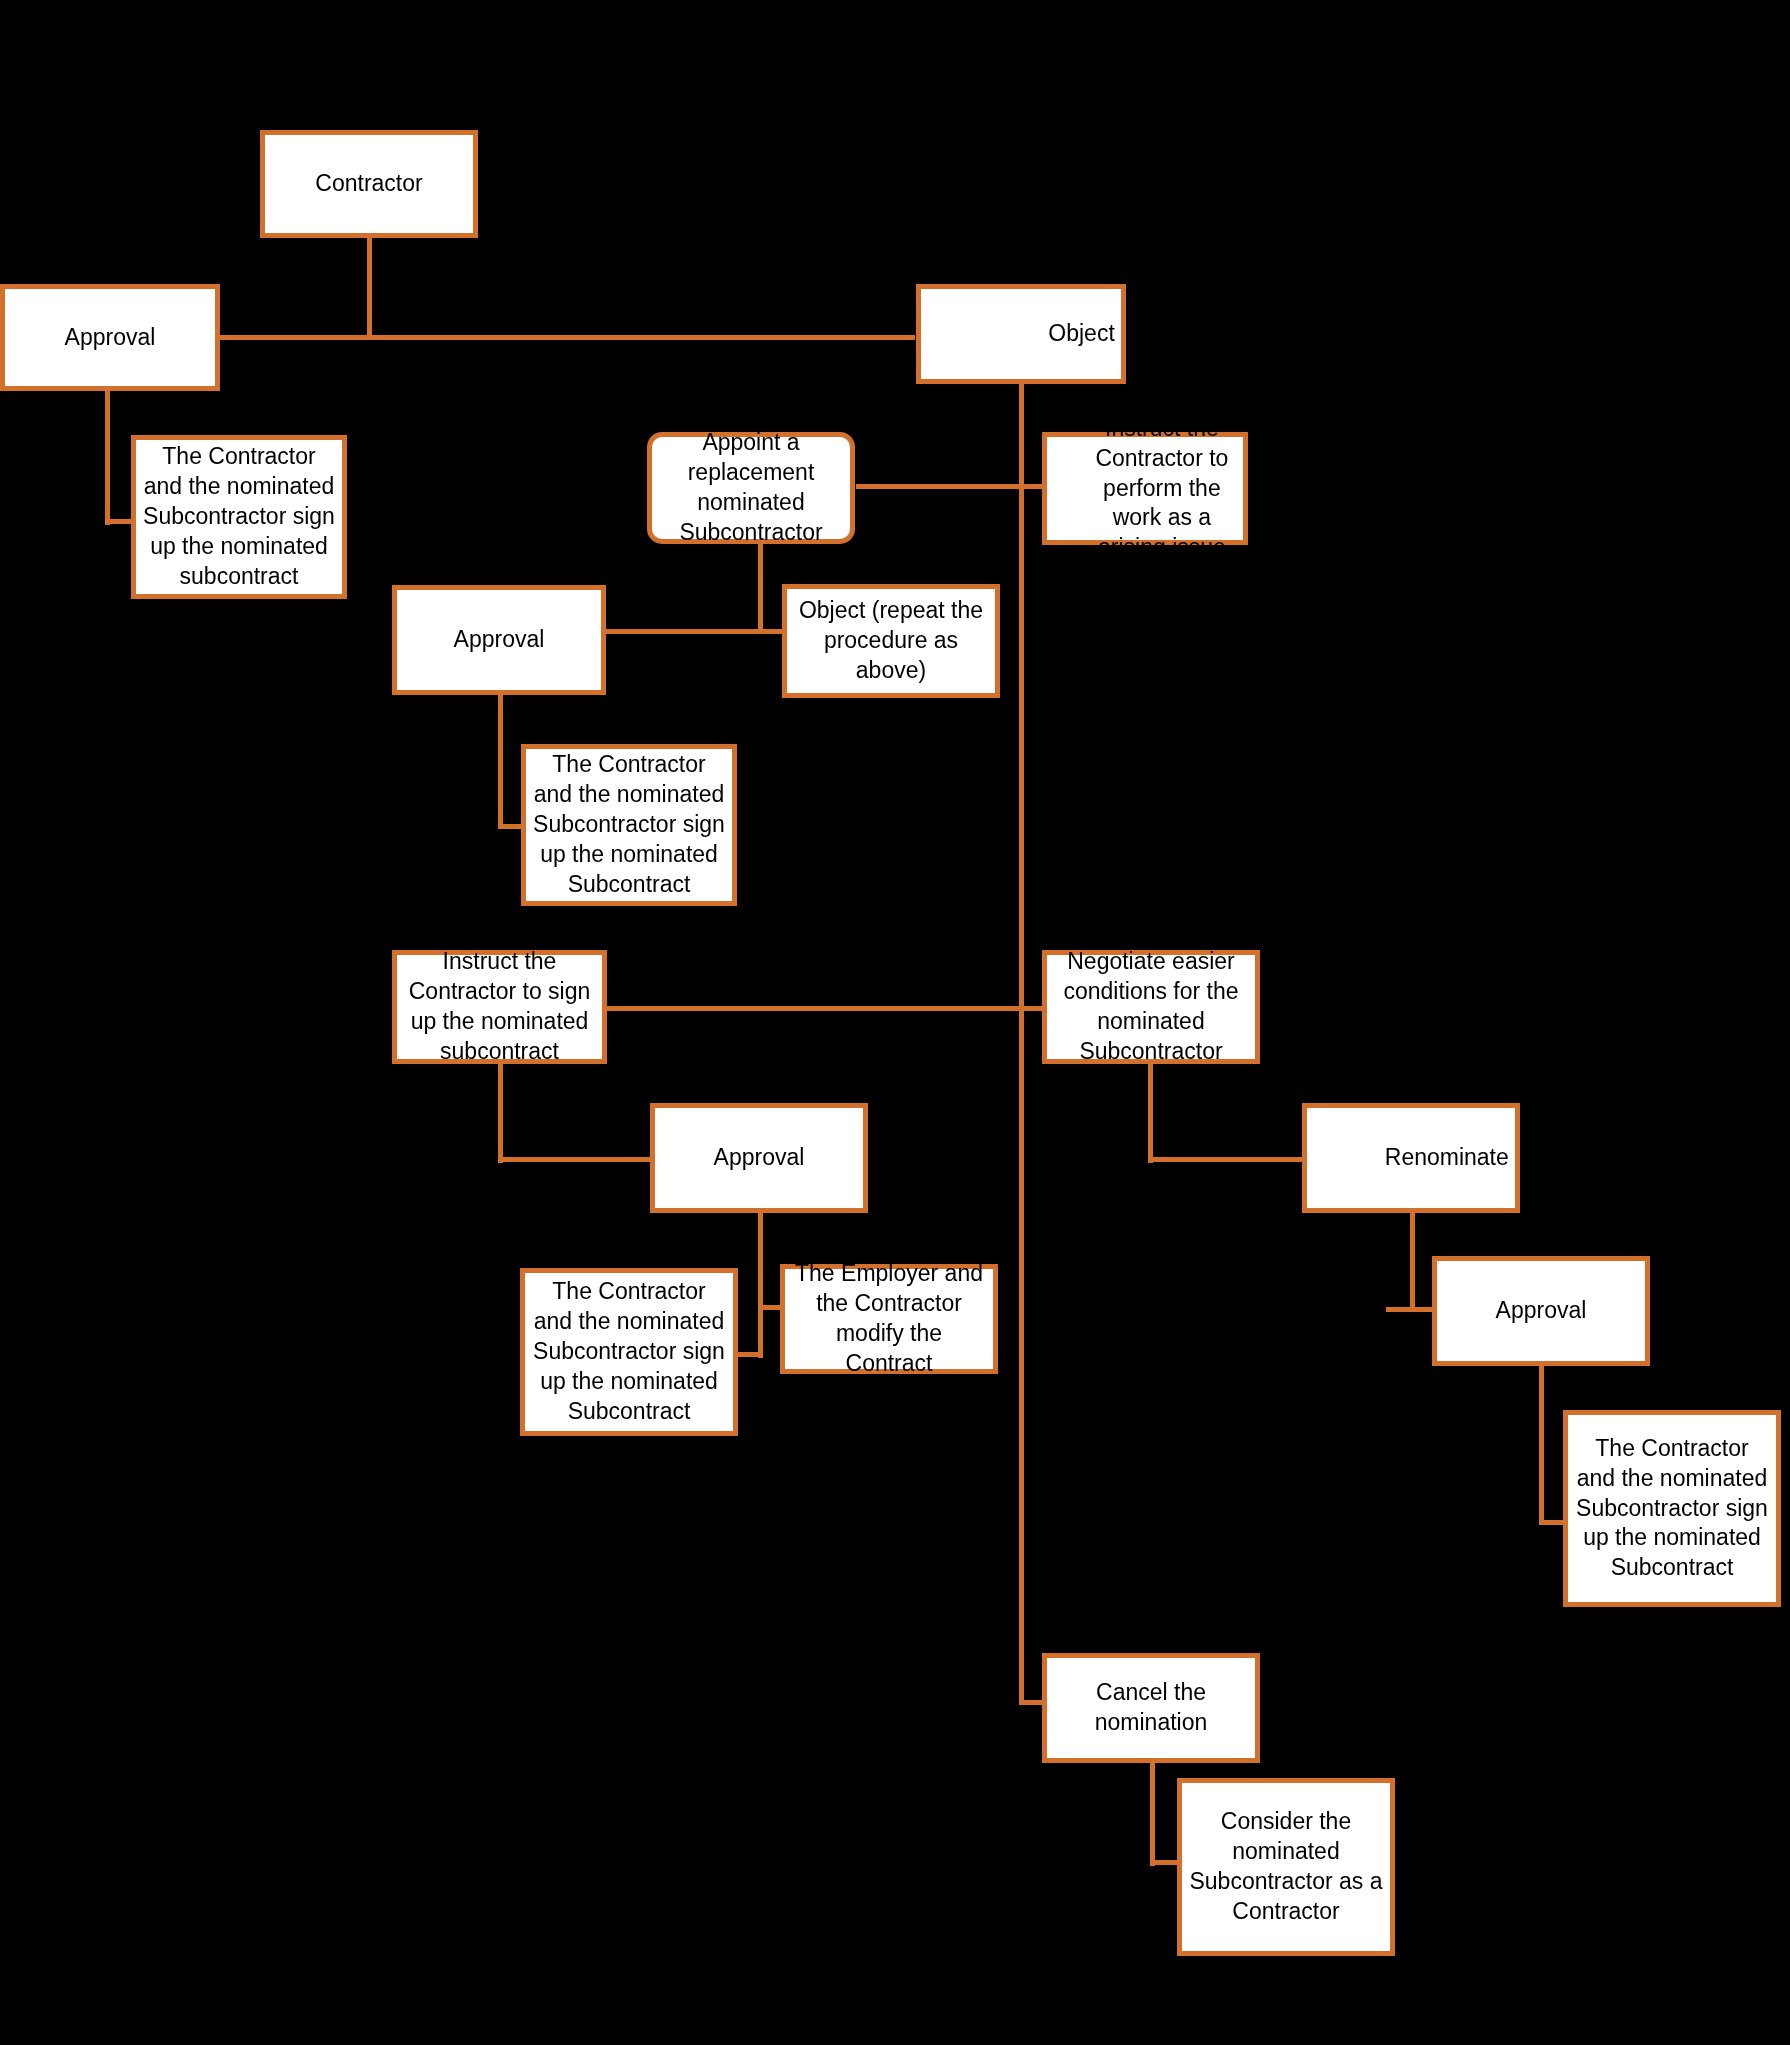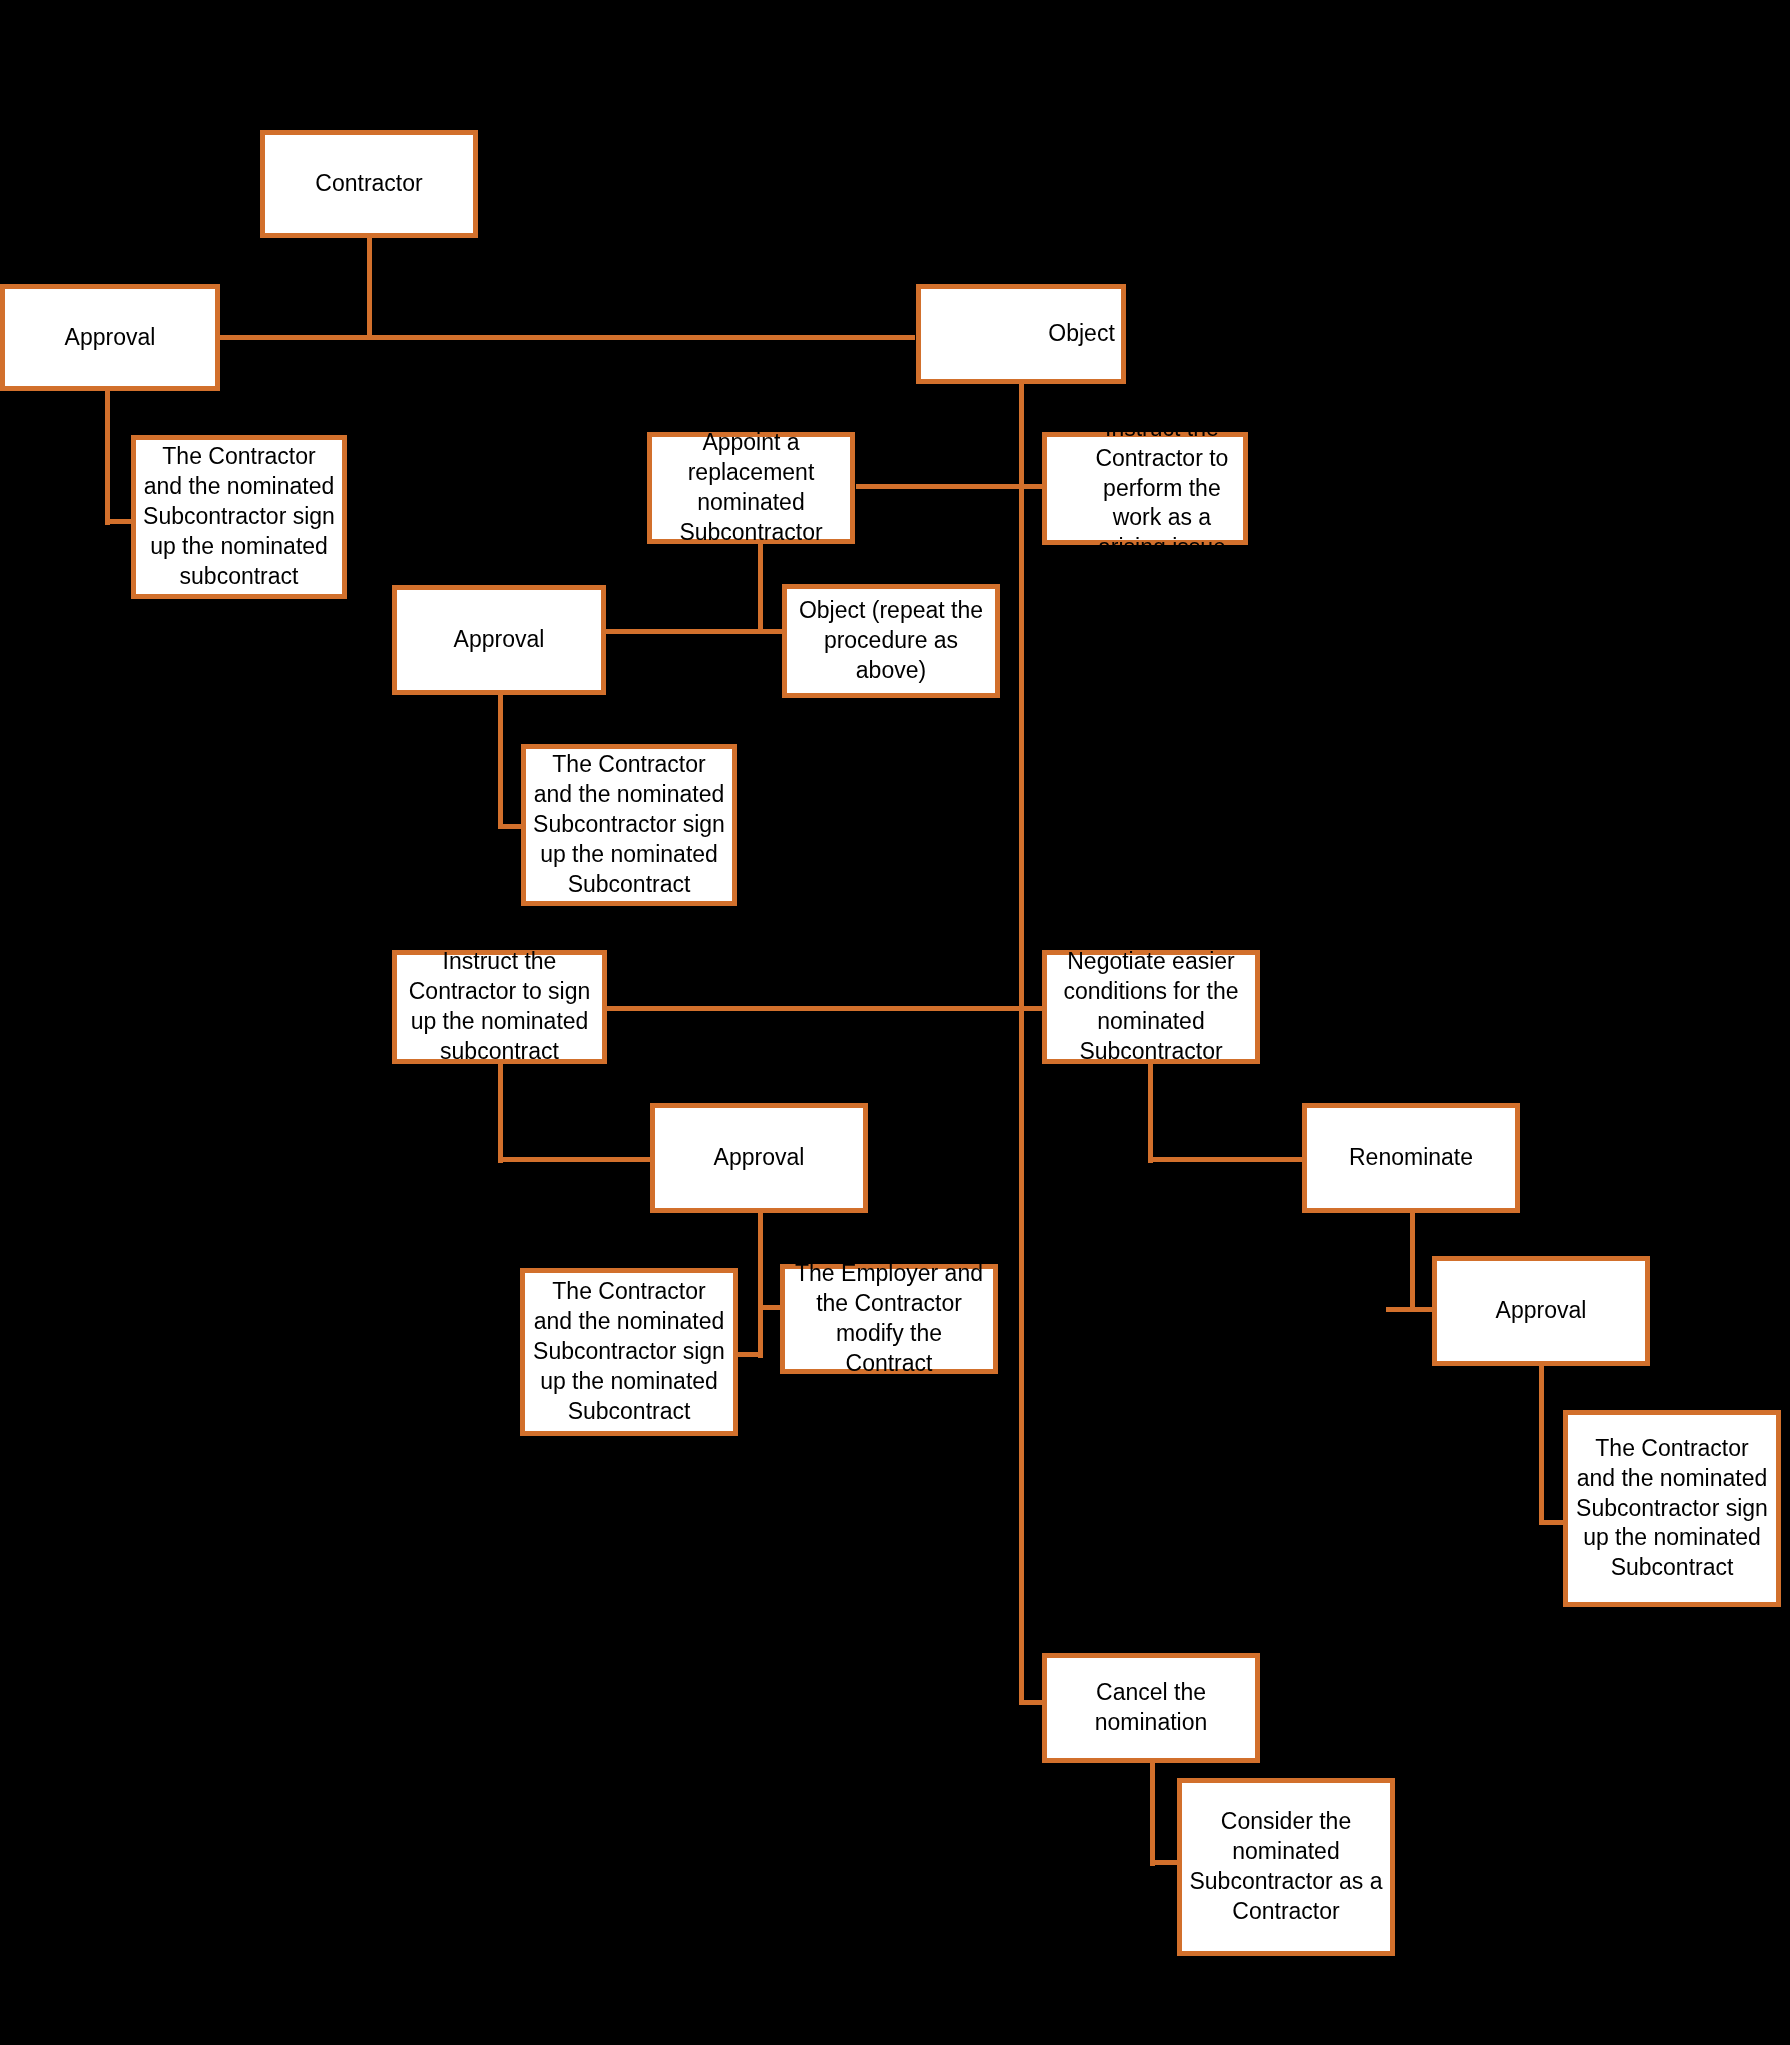--- a/index.html
+++ b/index.html
@@ -102,21 +102,21 @@
   </div>
 
   <div class="node" style="left:916px; top:284px; width:210px; height:100px;text-align:right;">
     <span>Object</span>
   </div>
 
   <div class="node" style="left:131px; top:435px; width:216px; height:164px;">
     <span>The Contractor and the nominated Subcontractor sign up the nominated subcontract</span>
   </div>
 
-  <div class="node" style="left:647px; top:432px; width:208px; height:112px;">
+  <div class="node" style="left:647px; top:432px; width:208px; height:112px;border-radius:15px;">
     <span>Appoint a replacement nominated Subcontractor</span>
   </div>
 
   <div class="node" style="left:1042px; top:432px; width:206px; height:113px;padding-left:40px;">
     <span>Instruct the Contractor to perform the work as a arising issue</span>
   </div>
 
   <div class="node" style="left:392px; top:585px; width:214px; height:110px;">
     <span>Approval</span>
   </div>
@@ -134,21 +134,21 @@
   </div>
 
   <div class="node" style="left:1042px; top:950px; width:218px; height:114px;">
     <span>Negotiate easier conditions for the nominated Subcontractor</span>
   </div>
 
   <div class="node" style="left:650px; top:1103px; width:218px; height:110px;">
     <span>Approval</span>
   </div>
 
-  <div class="node" style="left:1302px; top:1103px; width:218px; height:110px;">
+  <div class="node" style="left:1302px; top:1103px; width:218px; height:110px;text-align:right;">
     <span>Renominate</span>
   </div>
 
   <div class="node" style="left:520px; top:1268px; width:218px; height:168px;">
     <span>The Contractor and the nominated Subcontractor sign up the nominated Subcontract</span>
   </div>
 
   <div class="node" style="left:780px; top:1264px; width:218px; height:110px;">
     <span>The Employer and the Contractor modify the Contract</span>
   </div>

